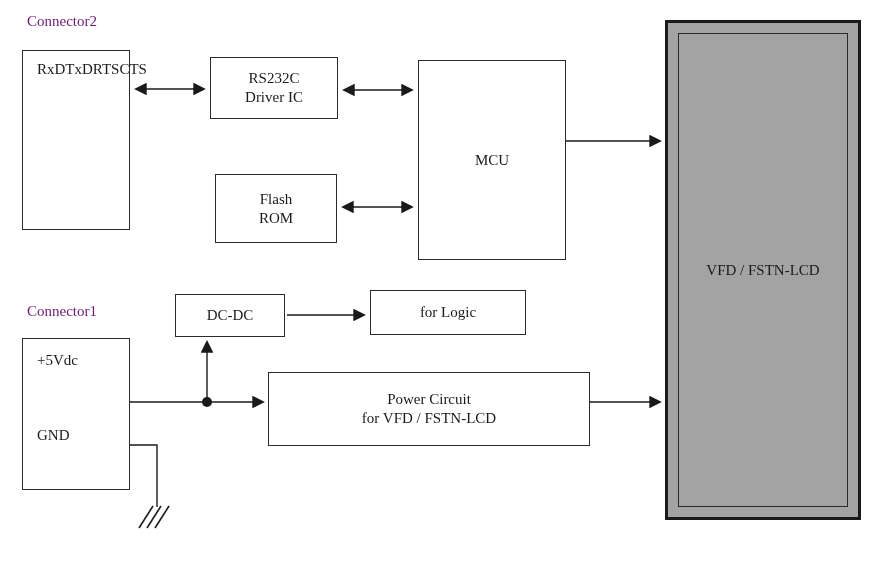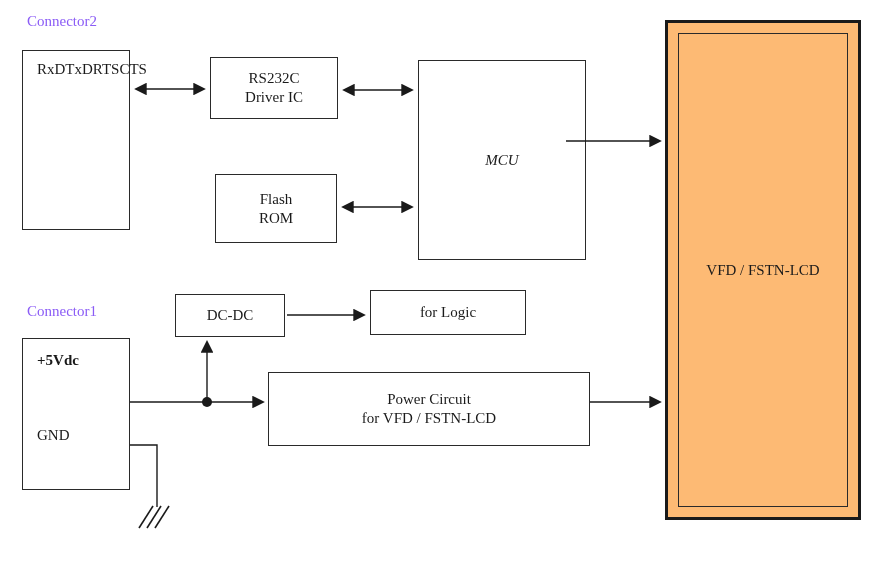--- a/index.html
+++ b/index.html
@@ -28,21 +28,21 @@
     display: flex;
     flex-direction: column;
     align-items: center;
     justify-content: center;
     text-align: center;
     line-height: 19px;
   }
   .floating-label {
     position: absolute;
     font-size: 15px;
-    color: #8b5cf6;
+    color: #701a75;
     white-space: nowrap;
   }
   .pins {
     display: flex;
     flex-direction: row;
     padding: 9px 0 0 14px;
     line-height: 18px;
   }
   .pin-abs {
     position: absolute;
@@ -51,21 +51,21 @@
   }
   
   .vfd-outer {
     position: absolute;
     left: 665px;
     top: 20px;
     width: 196px;
     height: 500px;
     border: 3px solid #1a1a1a;
     box-sizing: border-box;
-    background: #fdba74;
+    background: #a3a3a3;
     padding: 10px;
   }
   .vfd-inner {
     width: 100%;
     height: 100%;
     border: 1px solid #2a2a2a;
     box-sizing: border-box;
     display: flex;
     align-items: center;
     justify-content: center;
@@ -101,21 +101,21 @@
   <div class="box center" style="left:210px; top:57px; width:128px; height:62px;">
     <span>RS232C</span>
     <span>Driver IC</span>
   </div>
 
   <div class="box center" style="left:215px; top:174px; width:122px; height:69px;">
     <span>Flash</span>
     <span>ROM</span>
   </div>
 
-  <div class="box center" style="left:418px; top:60px; width:168px; height:200px;font-style:italic;">
+  <div class="box center" style="left:418px; top:60px; width:148px; height:200px;">
     <span>MCU</span>
   </div>
 
   <div class="vfd-outer">
     <div class="vfd-inner">
       <span>VFD / FSTN-LCD</span>
     </div>
   </div>
 
   <div class="box center" style="left:175px; top:294px; width:110px; height:43px;">
@@ -125,21 +125,21 @@
   <div class="box center" style="left:370px; top:290px; width:156px; height:45px;">
     <span>for Logic</span>
   </div>
 
   <div class="box center" style="left:268px; top:364px; width:322px; height:74px;margin-top:8px;">
     <span>Power Circuit</span>
     <span>for VFD / FSTN-LCD</span>
   </div>
 
   <div class="box" style="left:22px; top:338px; width:108px; height:152px;">
-    <span class="pin-abs" style="top:13px;font-weight:bold;">+5Vdc</span>
+    <span class="pin-abs" style="top:13px;">+5Vdc</span>
     <span class="pin-abs" style="top:88px;">GND</span>
   </div>
 
   <svg class="wires" viewBox="0 0 888 565">
     <defs>
       <marker id="ah" viewBox="0 0 10 10" refX="8.5" refY="5" markerWidth="9" markerHeight="9" orient="auto-start-reverse">
         <path d="M0,0 L10,5 L0,10 z" fill="#1a1a1a"></path>
       </marker>
     </defs>
 

